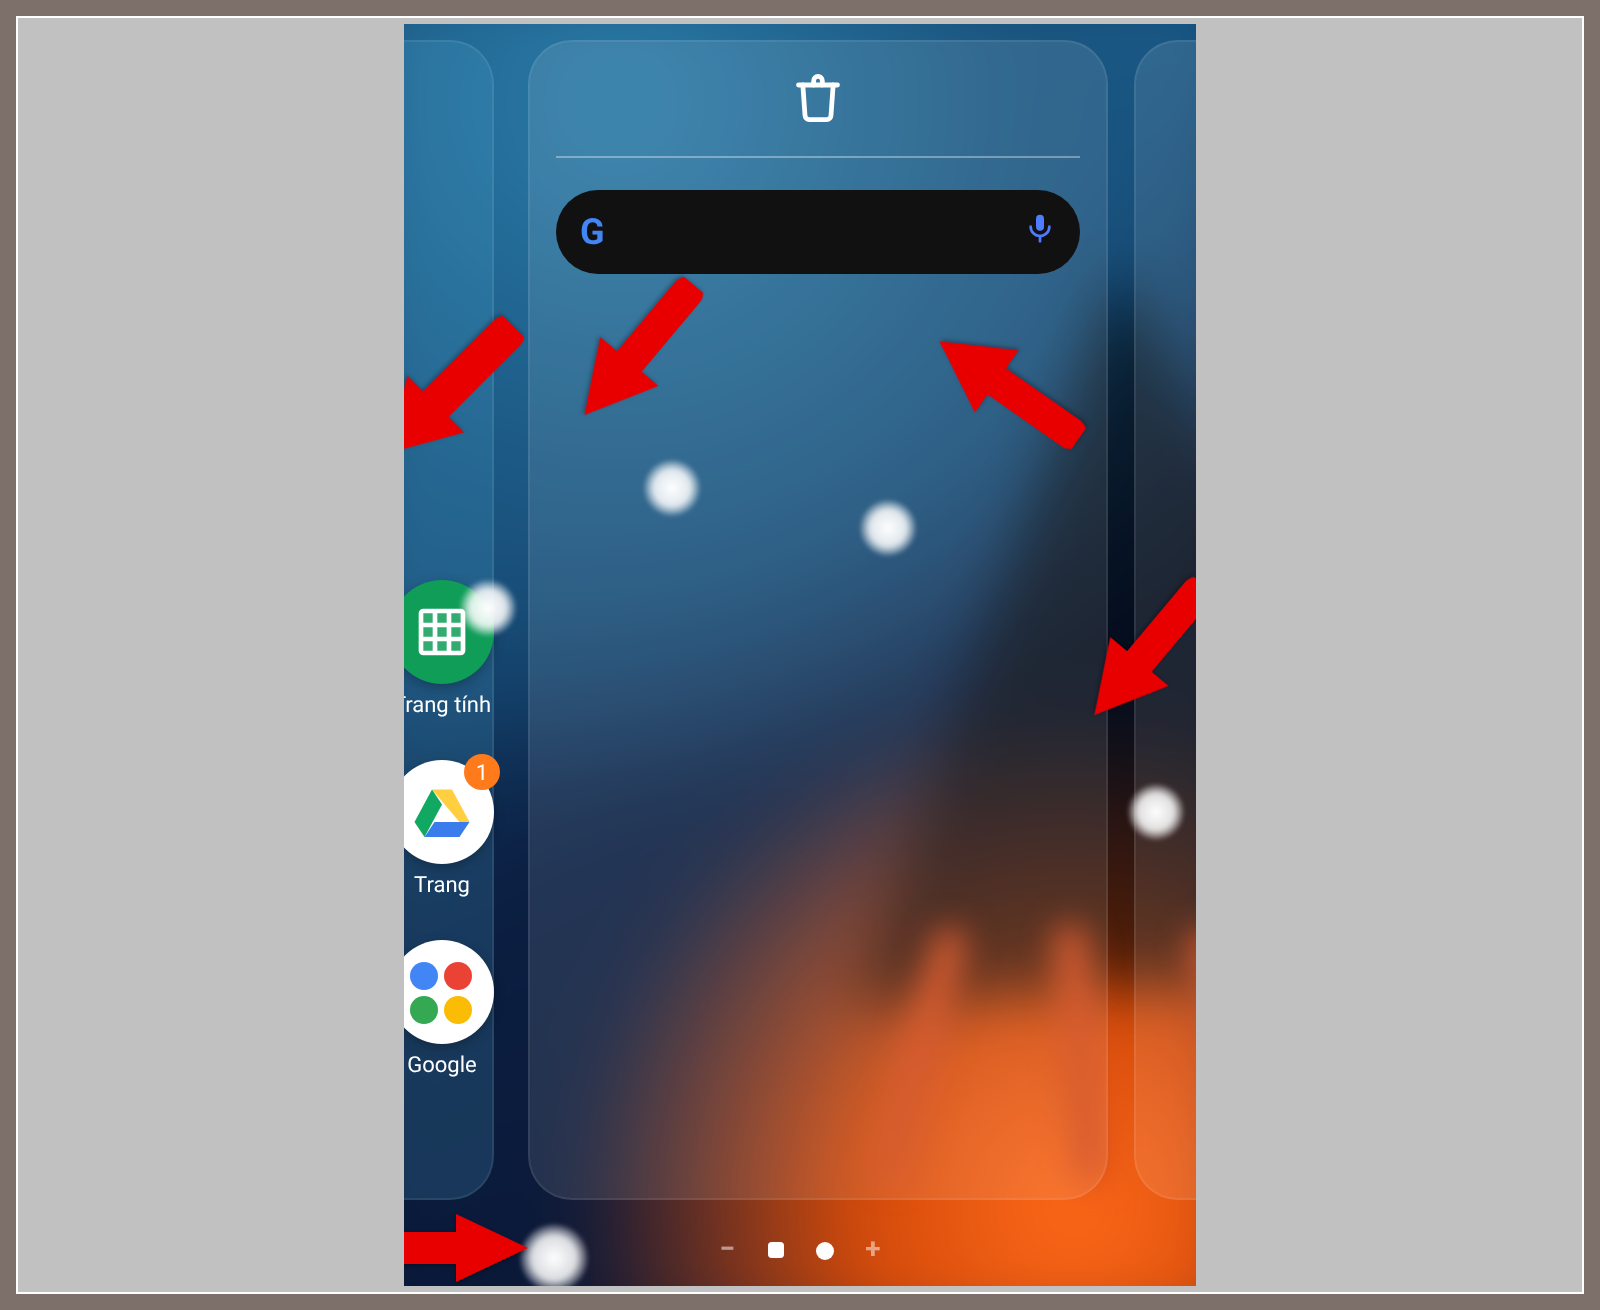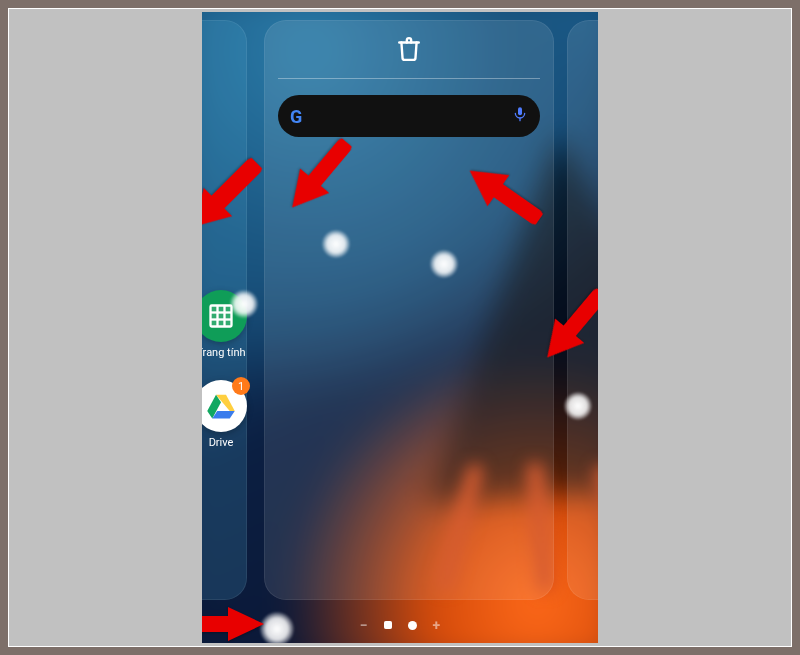--- a/index.html
+++ b/index.html
@@ -153,23 +153,32 @@
 
       <div class="app" style="left:148px; top:360px;">
         <div class="app-icon drive">
           <svg viewBox="0 0 48 40">
             <polygon points="16,2 32,2 46,28 38,28" fill="#ffcf3f"></polygon>
             <polygon points="16,2 2,28 10,40 24,14" fill="#11a861"></polygon>
             <polygon points="46,28 38,40 10,40 18,28" fill="#3a7cec"></polygon>
           </svg>
           <div class="badge">1</div>
         </div>
-        <div class="app-label">Drive</div>
-      </div>
-
+        <div class="app-label">Trang</div>
+      </div>
+
+      <div class="app" style="left:148px; top:450px;">
+        <div class="app-icon folder">
+          <div class="dot" style="background:#4285F4"></div>
+          <div class="dot" style="background:#EA4335"></div>
+          <div class="dot" style="background:#34A853"></div>
+          <div class="dot" style="background:#FBBC05"></div>
+        </div>
+        <div class="app-label">Google</div>
+      </div>
     </div>
 
     <div class="page center">
       <div class="trash">
         <svg width="26" height="26" viewBox="0 0 24 24" fill="none" stroke="#fff" stroke-width="2.2" stroke-linecap="round" stroke-linejoin="round">
           <polyline points="3 6 5 6 21 6"></polyline>
           <path d="M19 6l-1 14a2 2 0 0 1-2 2H8a2 2 0 0 1-2-2L5 6"></path>
           <path d="M10 6V4a2 2 0 0 1 2-2 2 2 0 0 1 2 2v2"></path>
         </svg>
       </div>

